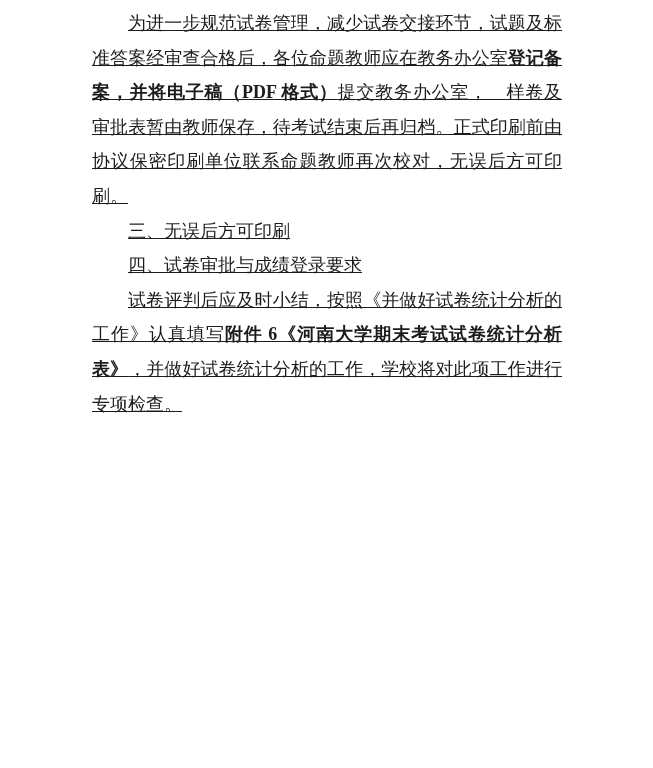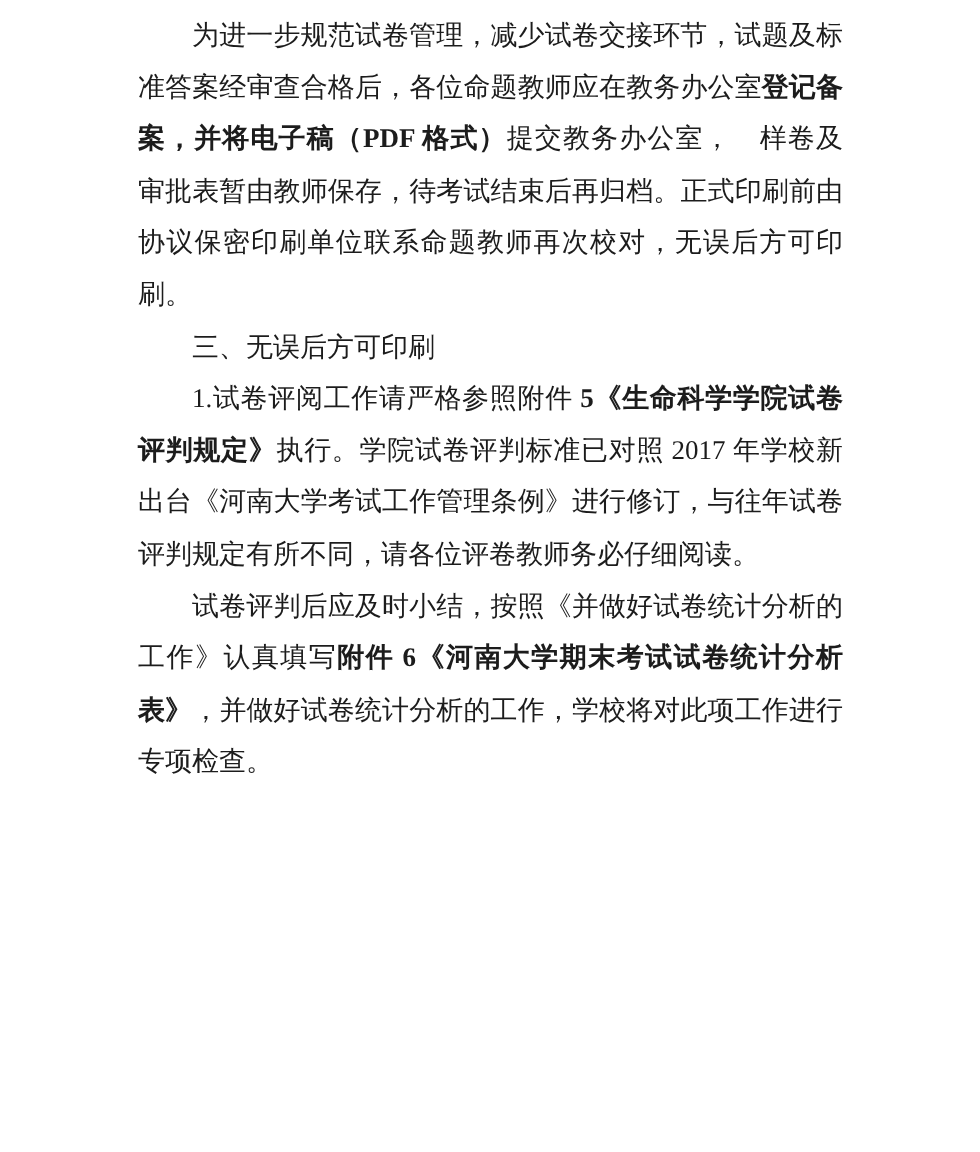--- a/index.html
+++ b/index.html
@@ -23,28 +23,29 @@
     font-size: 18px;
     line-height: 34.6px;
     color: #1c1c1c;
     text-align: justify;
     text-justify: inter-ideograph;
   }
   .doc-body p {
     margin: 0;
     padding: 0;
     text-indent: 2em;
+    text-decoration: underline;
   }
   .doc-body span.bold {
     font-weight: 700;
   }
 </style>
 </head>
 <body>
 
 <div class="page">
   <div class="doc-body" style="color: rgb(28, 28, 28);">
       <p><span>为进一步规范试卷管理，减少试卷交接环节，试题及标准答案经审查合格后，各位命题教师应在教务办公室</span><span class="bold">登记备案，并将电子稿（PDF 格式）</span><span>提交教务办公室，　样卷及审批表暂由教师保存，待考试结束后再归档。正式印刷前由协议保密印刷单位联系命题教师再次校对，无误后方可印刷。</span></p>
       <p><span>三、无误后方可印刷</span></p>
-      <p><span>1.试卷评阅工作请严格参照附件 </span><span class="bold">5《生命科学学院试卷评判规定》</span><span>执行。学院试卷评判标准已对照 2017 年学校新出台《河南大学考试工作管理条例》进行修订，与往年试卷评判规定有所不同，请各位评卷教师务必仔细阅读。</span></p>
+      <p><span>四、试卷审批与成绩登录要求</span></p>
       <p><span>试卷评判后应及时小结，按照《并做好试卷统计分析的工作》认真填写</span><span class="bold">附件 6《河南大学期末考试试卷统计分析表》</span><span>，并做好试卷统计分析的工作，学校将对此项工作进行专项检查。</span></p>
     </div>
 </div>
 
 </body></html>

